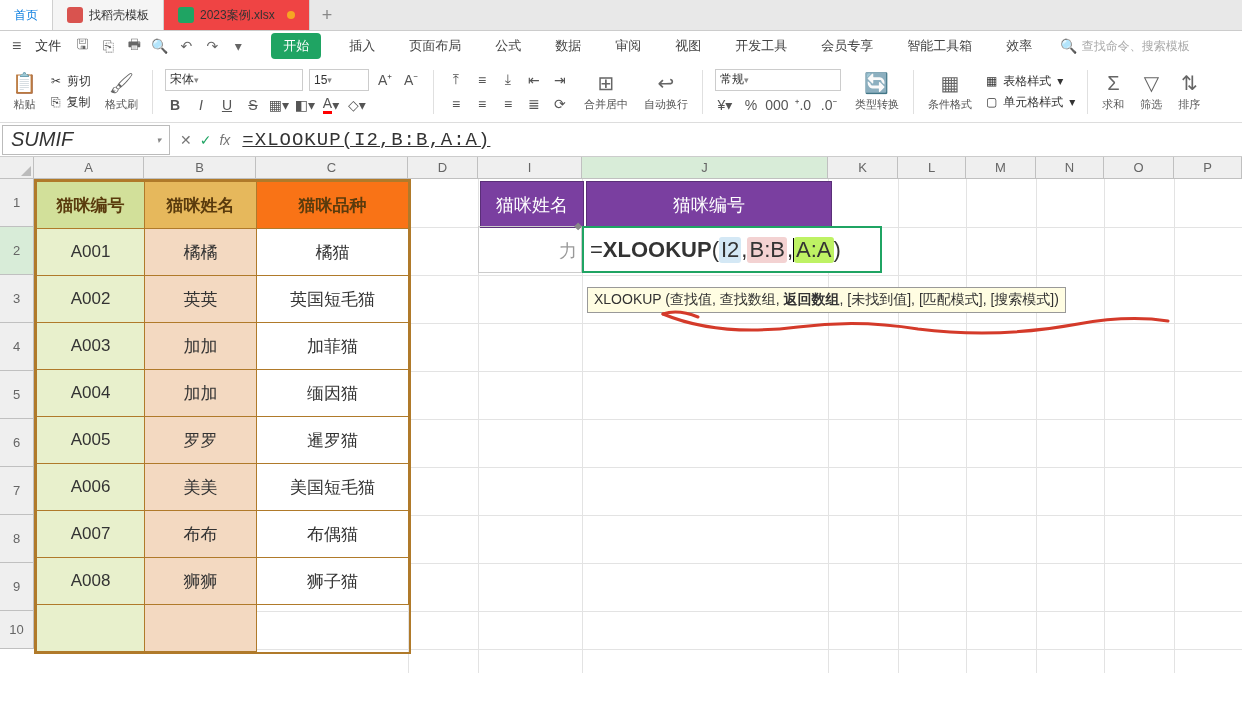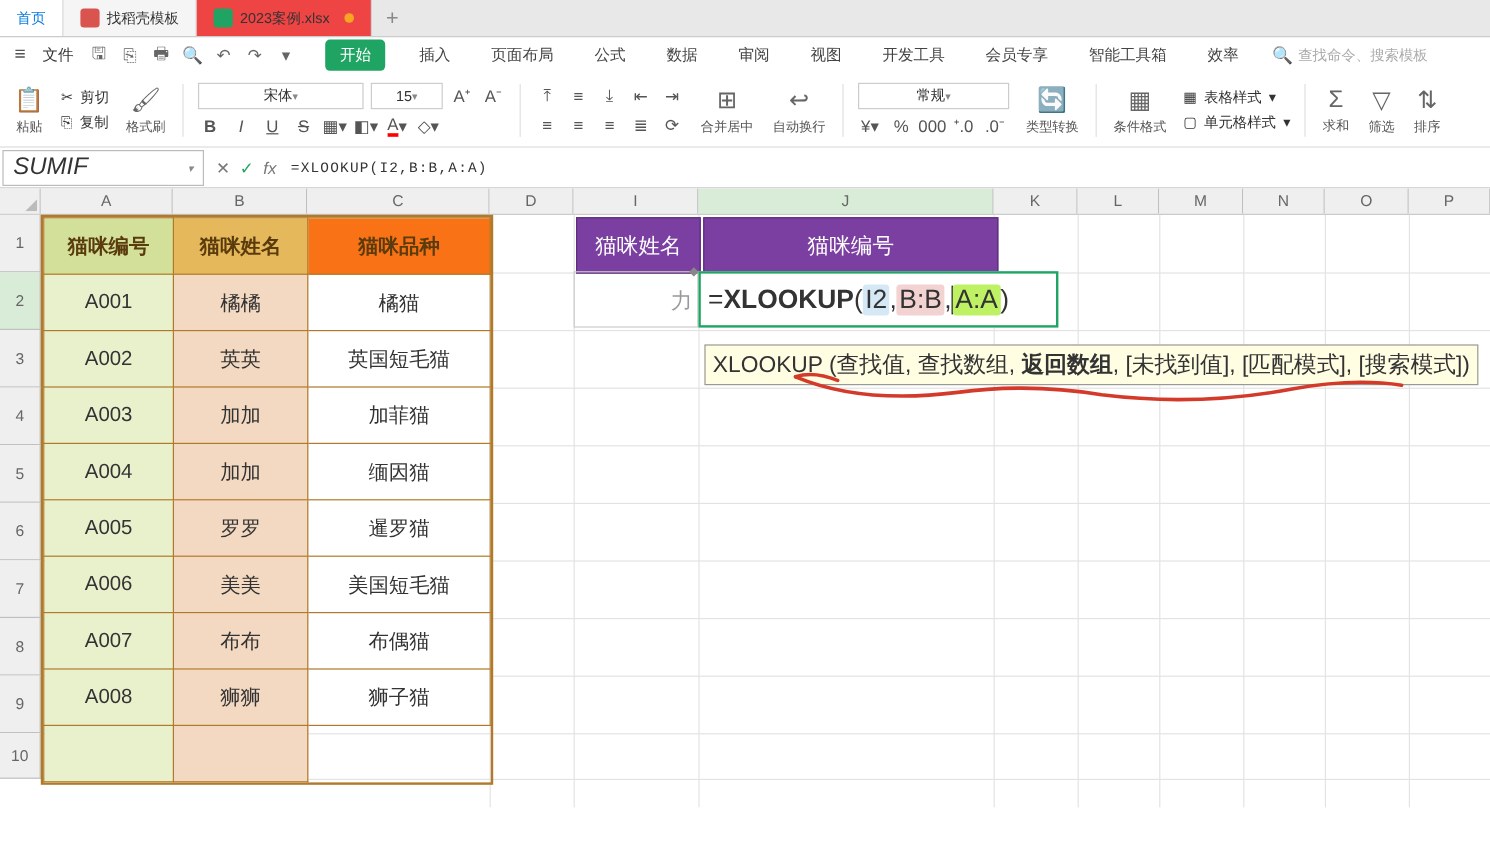--- a/index.html
+++ b/index.html
@@ -26,35 +26,35 @@
 .search-box { margin-left: 18px; display: flex; align-items: center; gap: 4px; color: #aaa; font-size: 12px; }
 .search-box .mag { font-size: 14px; }
 
 
 .ribbon { display: flex; align-items: center; height: 62px; border-bottom: 1px solid #ddd; padding: 0 6px; gap: 4px; }
 .rgroup { display: flex; flex-direction: column; align-items: center; justify-content: center; padding: 0 6px; height: 100%; font-size: 11px; color: #555; gap: 2px; }
 .rgroup .big { font-size: 20px; color: #666; }
 .rgroup .lbl { white-space: nowrap; }
 .rrow { display: flex; align-items: center; gap: 6px; }
 .rcol { display: flex; flex-direction: column; gap: 4px; justify-content: center; height: 100%; padding: 0 4px; }
-.sel { height: 22px; border: 1px solid #ccc; background: #fff; font-size: 12px; padding: 0 4px; display: flex; align-items: center; justify-content: center; }
+.sel { height: 22px; border: 1px solid #ccc; background: #fff; font-size: 12px; padding: 0 4px; display: flex; align-items: center; justify-content: flex-start; }
 .sel.font { width: 138px; }
 .sel.size { width: 60px; }
 .sel.gen { width: 126px; }
 .car { font-size: 9px; color: #888; }
 .btn-ico { width: 20px; height: 20px; display: flex; align-items: center; justify-content: center; color: #555; font-size: 14px; cursor: pointer; }
 .divider { width: 1px; height: 44px; background: #e0e0e0; margin: 0 4px; }
 
 
 .fx-bar { display: flex; align-items: center; height: 34px; border-bottom: 1px solid #ccc; }
 .name-box { width: 168px; height: 30px; border: 1px solid #bbb; margin: 0 2px; display: flex; align-items: center; justify-content: space-between; padding: 0 8px; font-family: "Courier New", monospace; font-size: 20px; font-style: italic; }
 .fx-ctl { display: flex; align-items: center; gap: 8px; padding: 0 8px; color: #777; }
 .fx-ctl span { cursor: pointer; font-size: 14px; }
 .fx-ctl .chk { color: #1fa463; }
-.fx-input { flex: 1; font-family: "Courier New", monospace; font-size: 12px; padding: 0 4px; letter-spacing: 1px; }
+.fx-input { flex: 1; font-family: "Courier New", monospace; font-size: 19px; padding: 0 4px; letter-spacing: 1px; text-decoration: underline; }
 
 
 .grid-wrap { position: relative; overflow: hidden; }
 .col-headers { display: flex; height: 22px; background: #efefef; border-bottom: 1px solid #c0c0c0; }
 .corner { width: 34px; border-right: 1px solid #c0c0c0; background: #efefef; display:flex; align-items:flex-end; justify-content:flex-end; padding:2px;}
 .ch { border-right: 1px solid #c0c0c0; display: flex; align-items: center; justify-content: center; color: #666; font-size: 13px; background: #efefef; }
 .ch.sel-col { background: #d8ecd8; }
 .grid-body { display: flex; }
 .row-headers { display: flex; flex-direction: column; }
 .rh { width: 34px; border-right: 1px solid #c0c0c0; border-bottom: 1px solid #c0c0c0; display: flex; align-items: center; justify-content: center; color: #666; font-size: 13px; background: #efefef; }
@@ -83,21 +83,21 @@
 
 .i2sel { position: absolute; left: 444px; top: 47px; width: 104px; height: 47px; border: 1px solid #ccc; }
 .i2sel .handle { position: absolute; right: -1px; top: -7px; font-size: 10px; color: #888; }
 .edit-cell { position: absolute; left: 548px; top: 47px; width: 300px; height: 47px; border: 2px solid #1fa463; background: #fff; display: flex; align-items: center; padding: 0 6px; font-family: "Courier New", monospace; font-size: 22px; }
 .tok-i2 { background: #d4e8f5; border-radius: 3px; padding: 0 2px; }
 .tok-bb { background: #f3d2d2; border-radius: 3px; padding: 0 2px; }
 .tok-aa { background: #bef264; border-radius: 3px; padding: 0 2px; }
 .cursor { border-left: 1px solid #000; height: 24px; display: inline-block; vertical-align: middle; }
 
 
-.fx-tip { position: absolute; left: 553px; top: 108px; background: #fffde2; border: 1px solid #999; padding: 3px 6px; font-family: SimSun, monospace; font-size: 19px; white-space: nowrap; }
+.fx-tip { position: absolute; left: 553px; top: 108px; background: #fffde2; border: 1px solid #999; padding: 3px 6px; font-family: SimSun, monospace; font-size: 14px; white-space: nowrap; }
 .fx-tip .bold { font-weight: bold; }
 
 
 .swoosh { position: absolute; left: 624px; top: 130px; }
 
 
 .gridlines { position: absolute; left: 0; top: 0; pointer-events: none; }
 .vline { position: absolute; top: 0; width: 1px; background: #e3e3e3; height: 494px; }
 .hline { position: absolute; left: 0; height: 1px; background: #e3e3e3; width: 1208px; }
 </style>

